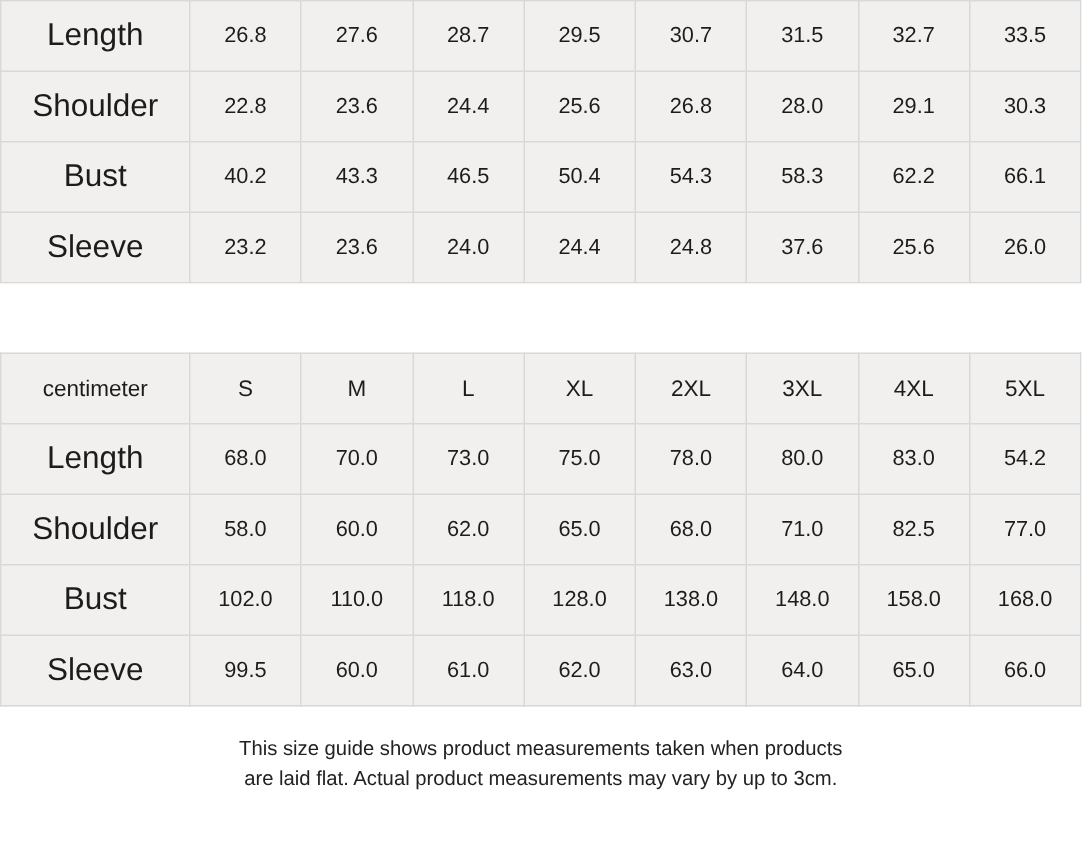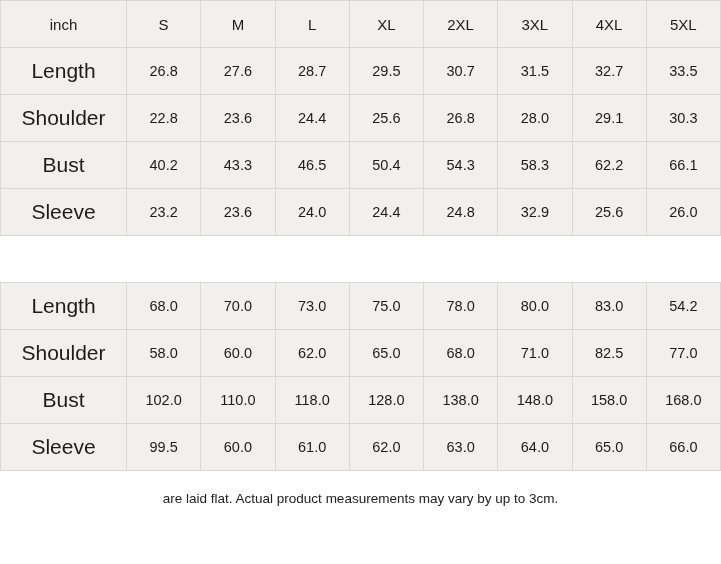--- a/index.html
+++ b/index.html
@@ -64,31 +64,20 @@
     display: block;
   }
 </style>
 </head>
 <body>
 
 <div class="page">
 
   <table class="size-table">
     <tbody>
-      <tr class="header-row">
-        <td class="head-unit">inch</td>
-        <td>S</td>
-        <td>M</td>
-        <td>L</td>
-        <td>XL</td>
-        <td>2XL</td>
-        <td>3XL</td>
-        <td>4XL</td>
-        <td>5XL</td>
-      </tr>
       <tr>
         <td class="row-label">Length</td>
         <td>26.8</td>
         <td>27.6</td>
         <td>28.7</td>
         <td>29.5</td>
         <td>30.7</td>
         <td>31.5</td>
         <td>32.7</td>
         <td>33.5</td>
@@ -115,31 +104,42 @@
         <td>62.2</td>
         <td>66.1</td>
       </tr>
       <tr>
         <td class="row-label">Sleeve</td>
         <td>23.2</td>
         <td>23.6</td>
         <td>24.0</td>
         <td>24.4</td>
         <td>24.8</td>
-        <td>32.9</td>
+        <td>37.6</td>
         <td>25.6</td>
         <td>26.0</td>
       </tr>
     </tbody>
   </table>
 
   <div class="spacer"></div>
 
   <table class="size-table">
     <tbody>
+      <tr class="header-row">
+        <td class="head-unit">centimeter</td>
+        <td>S</td>
+        <td>M</td>
+        <td>L</td>
+        <td>XL</td>
+        <td>2XL</td>
+        <td>3XL</td>
+        <td>4XL</td>
+        <td>5XL</td>
+      </tr>
       <tr>
         <td class="row-label">Length</td>
         <td>68.0</td>
         <td>70.0</td>
         <td>73.0</td>
         <td>75.0</td>
         <td>78.0</td>
         <td>80.0</td>
         <td>83.0</td>
         <td>54.2</td>
@@ -174,16 +174,17 @@
         <td>62.0</td>
         <td>63.0</td>
         <td>64.0</td>
         <td>65.0</td>
         <td>66.0</td>
       </tr>
     </tbody>
   </table>
 
   <div class="note">
+    <div>This size guide shows product measurements taken when products</div>
     <div>are laid flat. Actual product measurements may vary by up to 3cm.</div>
   </div>
 
 </div>
 
 </body></html>

